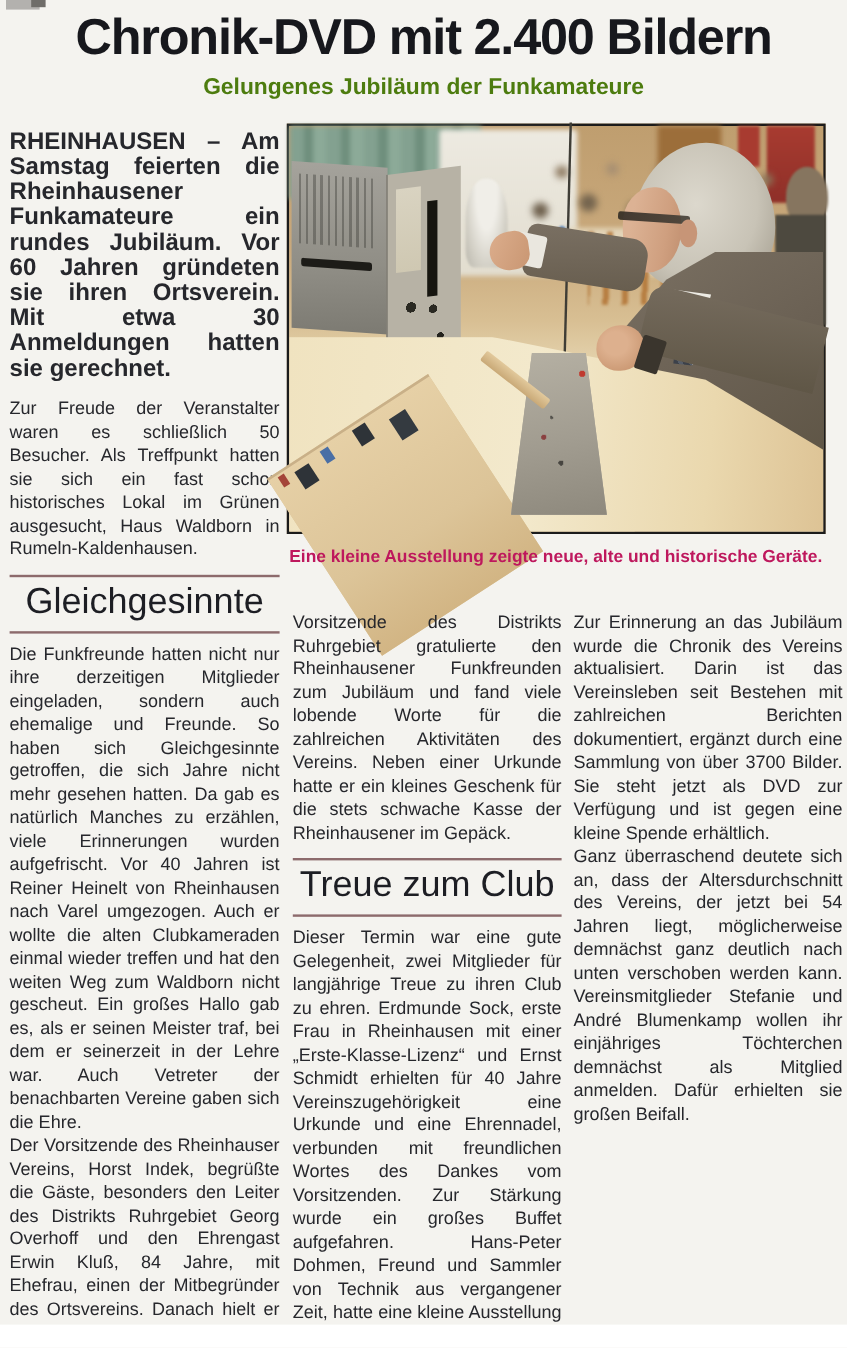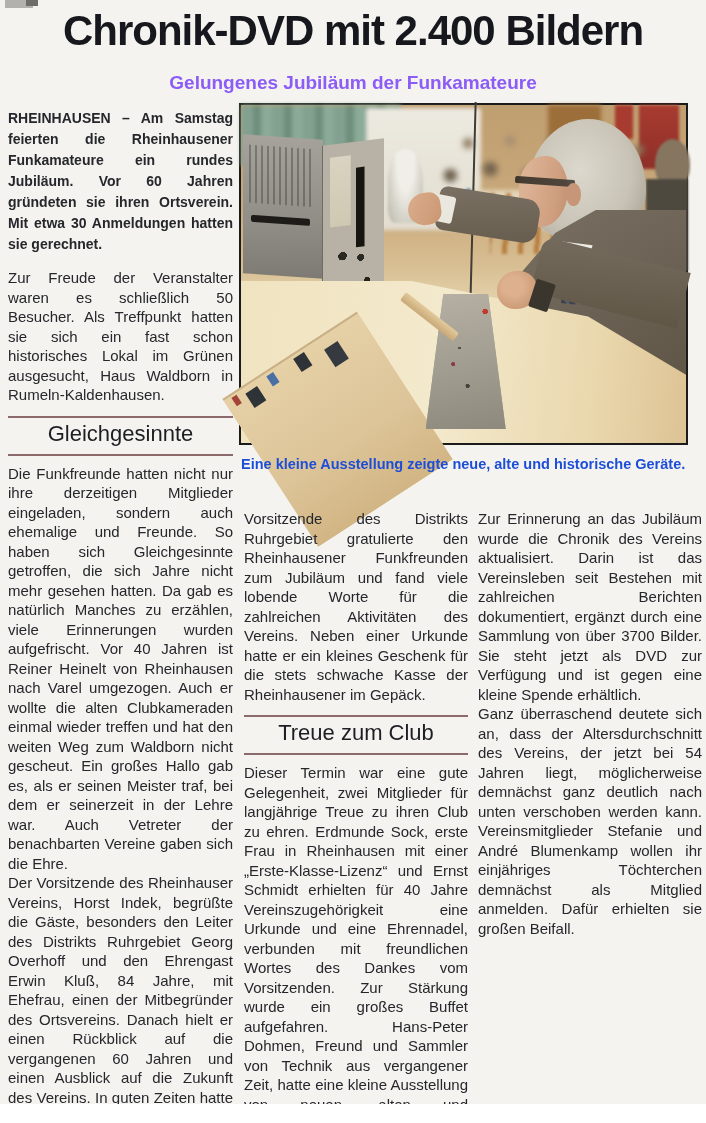--- a/index.html
+++ b/index.html
@@ -9,33 +9,33 @@
     position: relative; width: 706px; height: 1104px;
     background: #f4f3ef; overflow: hidden;
     font-family: Liberation Sans, sans-serif;
     color: #26272c;
   }
   .artifact1 { position: absolute; left: 5px; top: 0; width: 28px; height: 8px; background: #b3b1ae; }
   .artifact2 { position: absolute; left: 26px; top: 0; width: 12px; height: 6px; background: #6f6d69; }
 
   header { position: absolute; left: 0; top: 8px; width: 706px; text-align: center; }
   h1 { margin: 0; font-size: 42px; line-height: 1.1; font-weight: 700; color: #17181d; letter-spacing: -1px; }
-  h2 { margin: 18px 0 0; font-size: 19px; font-weight: 700; color: #8b5cf6; }
+  h2 { margin: 8px 0 0; font-size: 19px; font-weight: 700; color: #4d7c0f; }
 
   .col { position: absolute; text-align: justify; font-size: 15px; line-height: 19.5px; hyphens: auto; -webkit-hyphens: auto; }
   .col p { margin: 0; }
   .col-left  { left: 8px;  top: 108px; width: 225px; }
   .col-mid   { left: 244px; top: 509px; width: 224px; }
   .col-right { left: 478px; top: 509px; width: 224px; }
 
-  .lead { font-weight: 700; font-size: 14px; line-height: 21px; margin-bottom: 13px !important; }
+  .lead { font-weight: 700; font-size: 20px; line-height: 21px; margin-bottom: 13px !important; }
   .rule-head {
     margin: 11px 0 8px; padding: 4px 0 8px;
     border-top: 2px solid #8c6a6c; border-bottom: 2px solid #8c6a6c;
-    font-size: 22px; line-height: 1.1; text-align: center; font-weight: 400;
+    font-size: 30px; line-height: 1.1; text-align: center; font-weight: 400;
     color: #1d1e24; white-space: nowrap; overflow: hidden;
   }
 
   .photo-frame {
     position: absolute; left: 239px; top: 103px; width: 449px; height: 342px;
     border: 2px solid #1b1b1b; background: #c8a87c;
   }
   .ph { position: absolute; }
   .ph-bg { inset: 0; background: linear-gradient(180deg, #bf9e6f 0%, #c9a97c 30%, #d8bf93 48%, #e8d9b6 62%, #efe3c4 100%); }
   .ph-green { left: 0; top: 0; width: 36%; height: 18%;
@@ -146,21 +146,21 @@
     transform: rotate(38deg); transform-origin: 0 50%; border-radius: 2px; }
   .ph-sleeve2 { left: 66%; top: 44%; width: 34%; height: 17%;
     background: linear-gradient(170deg, #756b5d, #5f5646); transform: rotate(14deg);
     border-radius: 12px 0 0 18px; }
   .ph-fist { left: 57.5%; top: 49%; width: 9%; height: 11.5%;
     background: radial-gradient(ellipse at 40% 40%, #ddb08e 30%, #cb9974 75%, #ba8761 100%);
     border-radius: 50% 45% 50% 45%; }
   .ph-watch { left: 65.5%; top: 52%; width: 4.5%; height: 8.5%; background: #3a352d; transform: rotate(18deg); border-radius: 2px; }
 
   .caption-block { position: absolute; left: 241px; top: 455px; width: 447px; }
-  .cap { margin: 0; font-weight: 700; font-size: 14.5px; line-height: 19px; color: #1d4ed8; }
+  .cap { margin: 0; font-weight: 700; font-size: 14.5px; line-height: 19px; color: #be185d; }
   .credit { margin: 1px 0 0; font-style: italic; font-size: 14.5px; text-align: right; color: #2a2b31; }
 </style>
 </head>
 <body>
 
 <div class="page">
   <div class="artifact1"></div>
   <div class="artifact2"></div>
 
   <header>

